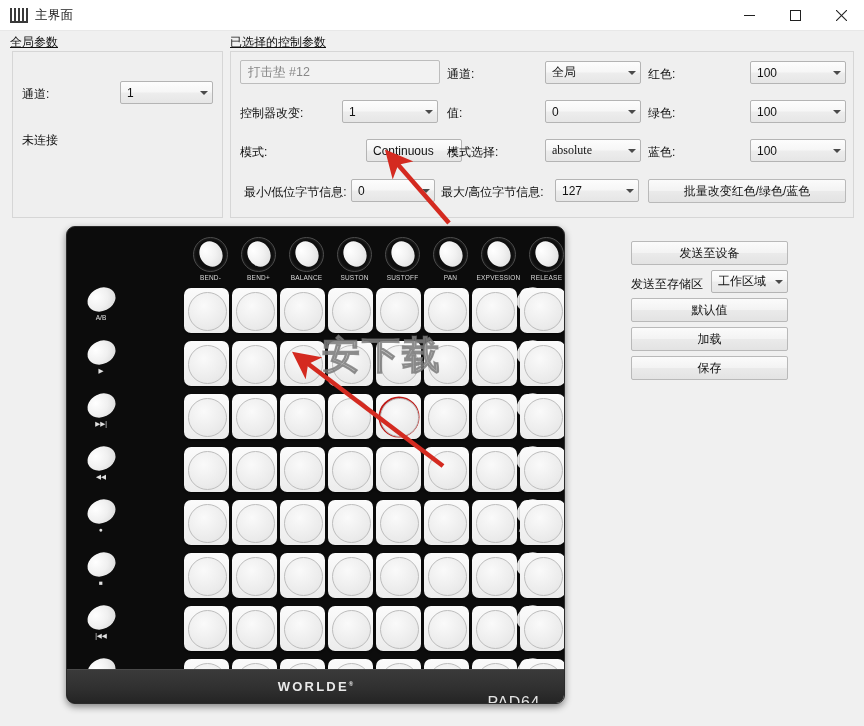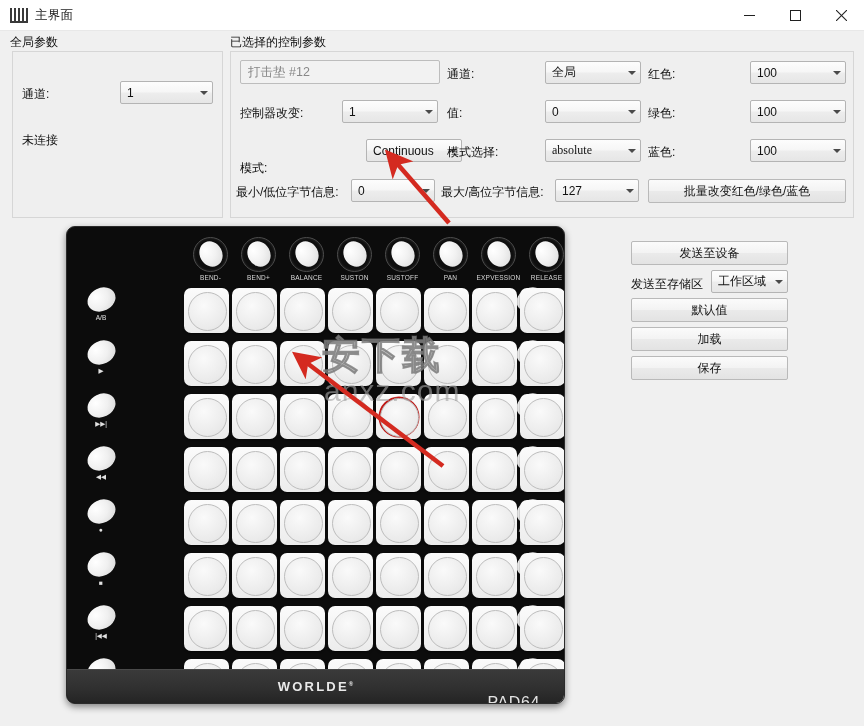--- a/index.html
+++ b/index.html
@@ -33,21 +33,21 @@
   .title-text { font-size: 12.5px; color:#1a1a1a; letter-spacing:0.3px; }
   .wincontrols { position:absolute; right:0; top:0; height:31px; display:flex; }
   .wc {
     width: 46px; height:31px; display:flex; align-items:center; justify-content:center;
     font-size: 13px; color:#202020; cursor:default; user-select:none;
   }
   .wc svg { display:block; }
 
   
   .group-label {
-    position:absolute; font-size:12px; color:#111; background:transparent;
+    position:absolute; font-size:12px; color:#111; background:transparent;text-decoration:underline;
   }
   .group-box {
     position:absolute; border:1px solid #d6d6d6; background:#efefef;
   }
 
   
   .lbl { position:absolute; font-size:12px; color:#111; white-space:nowrap; }
 
   .combo {
     position:absolute; height:23px;
@@ -257,21 +257,21 @@
     </span>
 </div>
 <div class="lbl" style="left:648px; top:105px;">绿色:</div>
 <div class="combo" style="left:750px; top:100px; width:96px;">
   <span class="cval">100</span>
   <span class="carrow">
       <i></i>
     </span>
 </div>
 
-<div class="lbl" style="left:240px; top:160px;">模式:</div>
+<div class="lbl" style="left:240px; top:144px;">模式:</div>
 <div class="combo" style="left:342px; top:139px; width:96px;margin-left:24px;">
   <span class="cval">Continuous</span>
   <span class="carrow">
       <i></i>
     </span>
 </div>
 <div class="lbl" style="left:447px; top:144px;">模式选择:</div>
 <div class="combo" style="left:545px; top:139px; width:96px;font-family:Liberation Serif, serif;">
   <span class="cval">absolute</span>
   <span class="carrow">
@@ -279,21 +279,21 @@
     </span>
 </div>
 <div class="lbl" style="left:648px; top:144px;">蓝色:</div>
 <div class="combo" style="left:750px; top:139px; width:96px;">
   <span class="cval">100</span>
   <span class="carrow">
       <i></i>
     </span>
 </div>
 
-<div class="lbl" style="left:236px; top:184px;">最小/低位字节信息:</div>
+<div class="lbl" style="left:244px; top:184px;">最小/低位字节信息:</div>
 <div class="combo" style="left:351px; top:179px; width:84px;">
   <span class="cval">0</span>
   <span class="carrow">
       <i></i>
     </span>
 </div>
 <div class="lbl" style="left:441px; top:184px;">最大/高位字节信息:</div>
 <div class="combo" style="left:555px; top:179px; width:84px;">
   <span class="cval">127</span>
   <span class="carrow">
@@ -438,21 +438,20 @@
   <div class="brandbar">
     <div class="brand-logo">
       <span>WORLDE</span><sup>®</sup>
     </div>
     <div class="brand-model">PAD64</div>
   </div>
 </div>
 
 <div id="watermark">
   <div class="wm-cn">安下载</div>
-  <div class="wm-url">anxz.com</div>
 </div>
 
 <svg id="arrows" width="864" height="726" viewBox="0 0 864 726">
   <defs>
     <marker id="ah" markerWidth="6" markerHeight="6" refX="3" refY="3" orient="auto">
       <path d="M0,0 L6,3 L0,6 L1.6,3 Z" fill="#d42a20"></path>
     </marker>
   </defs>
   <line x1="449" y1="223" x2="394" y2="160" stroke="#d42a20" stroke-width="4.6" marker-end="url(#ah)"></line>
   <line x1="443" y1="466" x2="303" y2="360" stroke="#d42a20" stroke-width="4.6" marker-end="url(#ah)"></line>

